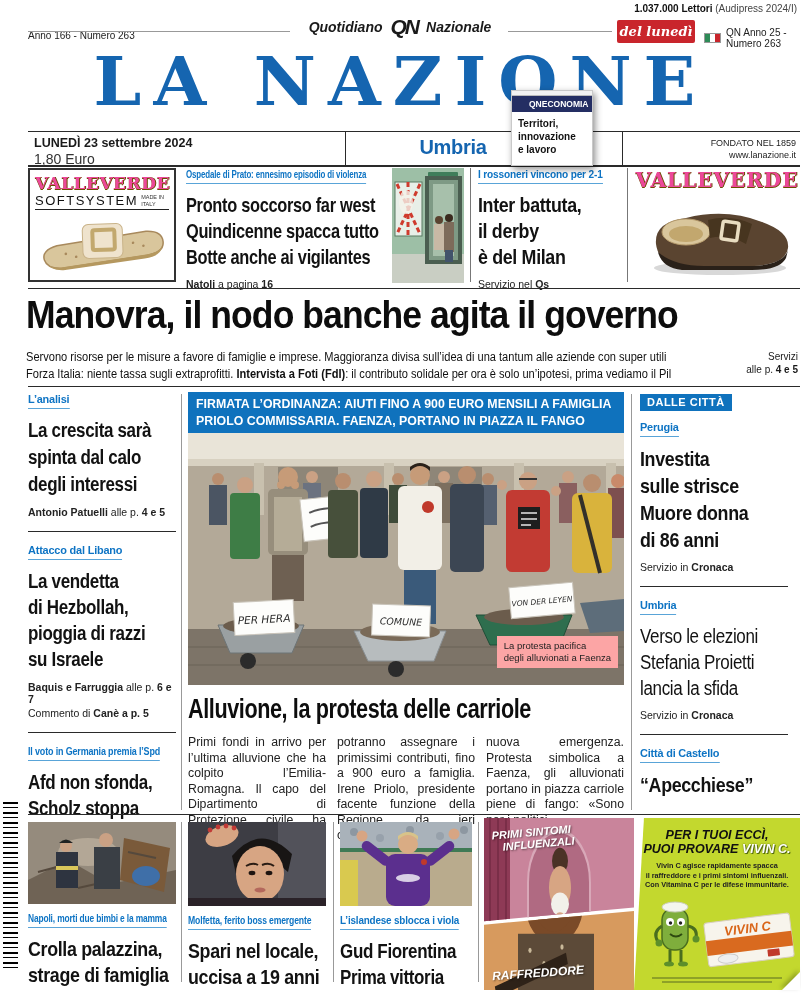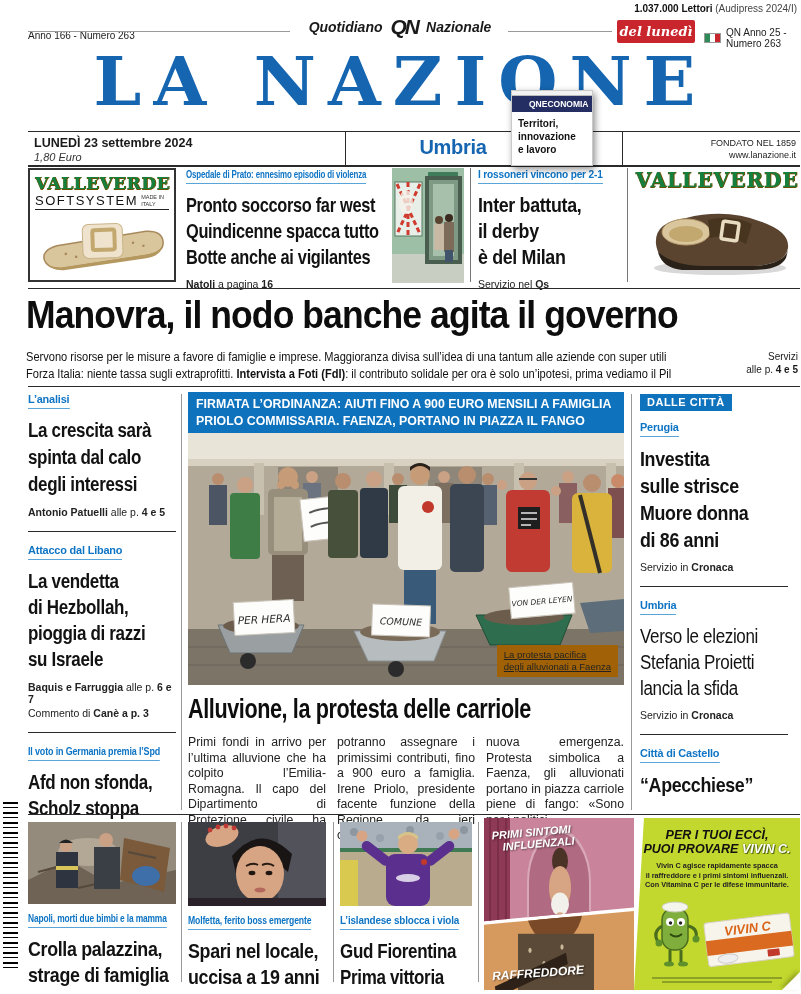--- a/index.html
+++ b/index.html
@@ -14,21 +14,21 @@
   .kicker{display:block;color:#0e74c4;font-weight:700;font-size:11.5px;letter-spacing:-.2px;margin-bottom:8px;}
   .kicker .cond{border-bottom:1.5px solid #59a4d8;padding-bottom:3px;}
   .hl{font-weight:700;color:#121212;font-size:20px;line-height:25px;letter-spacing:-.4px;}
   .hl div{height:25px;}
   .hl-light{font-weight:400;}
   .by{font-size:10.5px;color:#222;margin-top:8px;}
   .by b{font-weight:700;}
   .vrule{position:absolute;width:1px;background:#777;}
   .hrule{position:absolute;height:0;border-top:1px solid #2a2a2a;}
   .thinrule{position:absolute;height:0;border-top:1px solid #999;}
-  .gold{color:#15803d;text-shadow:0 1px 0 #6b4e00,1px 0 0 #6b4e00;font-family:"DejaVu Serif",serif;font-weight:700;}
+  .gold{color:#ec4899;text-shadow:0 1px 0 #6b4e00,1px 0 0 #6b4e00;font-family:"DejaVu Serif",serif;font-weight:700;}
   .cap{font-size:9.5px;line-height:12px;}
   svg{display:block;}
 </style>
 </head>
 <body>
 
 <div class="page">
 
   <div class="abs" style="right:4px;top:3px;font-size:10px;color:#111;">
     <b>1.037.000 Lettori</b>
@@ -63,21 +63,21 @@
     <div style="background:#242e63;color:#fff;font-weight:700;font-size:8.5px;text-align:center;padding:3px 17px;">QNECONOMIA</div>
     <div style="padding:5px 6px;font-weight:700;font-size:10px;line-height:13px;color:#111;">
       <div>Territori,</div>
       <div>innovazione</div>
       <div>e lavoro</div>
     </div>
   </div>
 
   <div class="abs" style="left:28px;top:131px;width:772px;height:33px;border-top:1px solid #2a2a2a;border-bottom:2px solid #2a2a2a;">
     <div class="abs" style="left:6px;top:4px;font-weight:700;font-size:12.5px;">LUNEDÌ 23 settembre 2024</div>
-    <div class="abs" style="left:6px;top:19px;font-size:11px;color:#333;font-style:italic;">1,80 Euro</div>
+    <div class="abs" style="left:6px;top:19px;font-size:14px;color:#333;">1,80 Euro</div>
     <div class="abs" style="left:317px;top:0;width:1px;height:33px;background:#2a2a2a;"></div>
     <div class="abs" style="left:355px;top:4px;width:140px;text-align:center;color:#1565b0;font-weight:700;font-size:20px;letter-spacing:-.3px;">Umbria</div>
     <div class="abs" style="left:518px;top:3px;color:#1565b0;font-weight:700;font-size:22px;">+</div>
     <div class="abs" style="left:594px;top:0;width:1px;height:33px;background:#2a2a2a;"></div>
     <div class="abs" style="right:4px;top:5px;text-align:right;font-size:9px;line-height:12px;color:#222;">
       <div>FONDATO NEL 1859</div>
       <div>www.lanazione.it</div>
     </div>
   </div>
 
@@ -190,21 +190,21 @@
     <div style="border-top:1px solid #2a2a2a;margin:13px 0 12px;"></div>
     <div>
       <span class="kicker"><span class="cond s95">Attacco dal Libano</span></span>
       <div class="hl" style="font-size:20px;line-height:26px;">
         <div style="height:26px;"><span class="cond s85">La vendetta</span></div>
         <div style="height:26px;"><span class="cond s85">di Hezbollah,</span></div>
         <div style="height:26px;"><span class="cond s85">pioggia di razzi</span></div>
         <div style="height:26px;"><span class="cond s85">su Israele</span></div>
       </div>
       <div class="by" style="margin-top:9px;"><b>Baquis e Farruggia</b><span> alle p. </span><b>6 e 7</b></div>
-      <div class="by" style="margin-top:2px;"><b></b><span>Commento di </span><b>Canè a p. 3</b></div>
+      <div class="by" style="margin-top:2px;"><b></b><span>Commento di </span><b>Canè a p. 5</b></div>
     </div>
     <div style="border-top:1px solid #2a2a2a;margin:13px 0 12px;"></div>
     <div>
       <span class="kicker"><span class="cond s78">Il voto in Germania premia l’Spd</span></span>
       <div class="hl" style="font-size:20px;line-height:26px;">
         <div style="height:26px;"><span class="cond s85">Afd non sfonda,</span></div>
         <div style="height:26px;"><span class="cond s85">Scholz stoppa</span></div>
         <div style="height:26px;"><span class="cond s85">l’ultradestra</span></div>
         <div style="height:26px;"><span class="cond s85">in Brandeburgo</span></div>
       </div>
@@ -305,21 +305,21 @@
           <g transform="rotate(2 213 188)">
               <rect x="184" y="172" width="58" height="31" fill="#fdfdfb" stroke="#c9c4ba"></rect>
             <text x="213" y="192" font-size="9.5" text-anchor="middle">COMUNE</text>
             </g>
           <g transform="rotate(-5 353 168)">
               <rect x="322" y="152" width="64" height="31" fill="#fdfdfb" stroke="#c9c4ba"></rect>
             <text x="354" y="171" font-size="7.5" text-anchor="middle">VON DER LEYEN</text>
             </g>
         </g>
       </svg>
-      <div class="abs cap" style="right:6px;bottom:8px;background:#a16207;padding:4px 7px;color:#222;text-decoration:underline;">
+      <div class="abs cap" style="right:6px;bottom:17px;background:#fca5a5;padding:4px 7px;color:#222;">
         <div>La protesta pacifica</div>
         <div>degli alluvionati a Faenza</div>
       </div>
     </div>
 
     <div style="margin-top:9px;font-weight:700;font-size:27px;letter-spacing:-.5px;color:#0d0d0d;">
       <span class="cond s80">Alluvione, la protesta delle carriole</span>
     </div>
 
     <div style="display:flex;gap:11px;margin-top:10px;">

